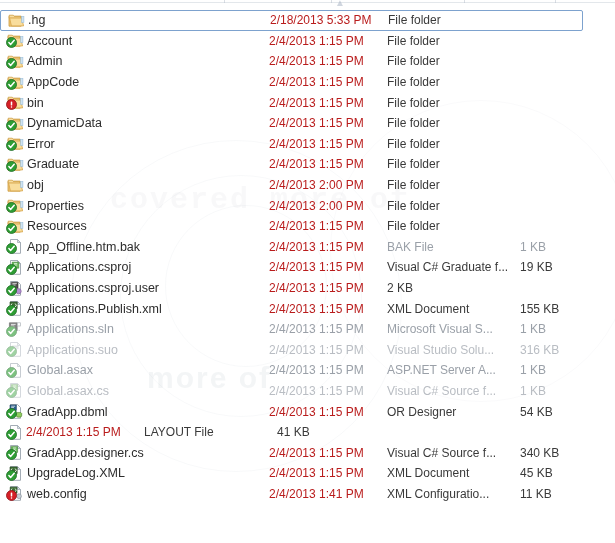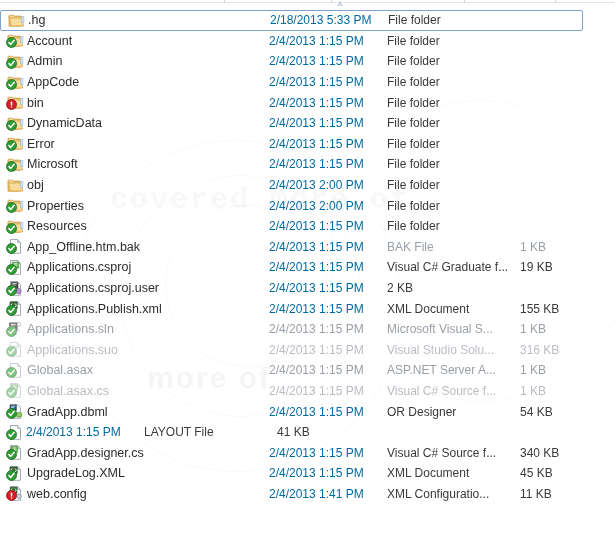--- a/index.html
+++ b/index.html
@@ -131,21 +131,21 @@
     color: #2c2c2c;
     white-space: nowrap;
     overflow: hidden;
     text-overflow: ellipsis;
     padding-left: 1px;
   }
   .cell-date {
     flex: 0 0 118px;
     width: 118px;
     font-size: 12px;
-    color: #0369a1;
+    color: #b91c1c;
     white-space: nowrap;
   }
   .cell-type {
     flex: 0 0 133px;
     width: 133px;
     font-size: 12px;
     color: #3a3a3a;
     white-space: nowrap;
     overflow: hidden;
   }
@@ -362,21 +362,21 @@
               <rect x="13.6" y="4.6" width="2.3" height="6" fill="#cfe3f2" stroke="#9bbdd6" stroke-width="0.6"></rect>
             </svg>
             <span style="position: absolute; left: 0px; top: 0px;">
               <svg width="11" height="11" viewBox="0 0 11 11" style="position:absolute;left:-1px;top:5px;">
                 <circle cx="5.5" cy="5.5" r="5" fill="#2e9e34" stroke="#1d6b23" stroke-width="0.8"></circle>
                 <path d="M2.9 5.6 L4.6 7.4 L8.2 3.3" stroke="#ffffff" stroke-width="1.5" fill="none" stroke-linecap="round" stroke-linejoin="round"></path>
               </svg>
             </span>
           </span>
         </div>
-        <div class="cell-name">Microsoft</div>
+        <div class="cell-name">Graduate</div>
         <div class="cell-date">2/4/2013 1:15 PM</div>
         <div class="cell-type">File folder</div>
         <div class="cell-size"></div>
       </div>
       <div class="row">
         <div class="cell-icon">
           <span class="icon-wrap">
             <svg width="17" height="17" viewBox="0 0 17 17">
               <path d="M1 4.2 L1 14.2 L13.2 14.2 L13.2 4.2 Z" fill="#f0c878" stroke="#cc9b3e" stroke-width="0.8"></path>
               <path d="M1.2 3.2 L5.3 3.2 L6.3 4.4 L12.8 4.4 L12.8 6.2 L1.2 6.2 Z" fill="#f8dda0" stroke="#cc9b3e" stroke-width="0.7"></path>

